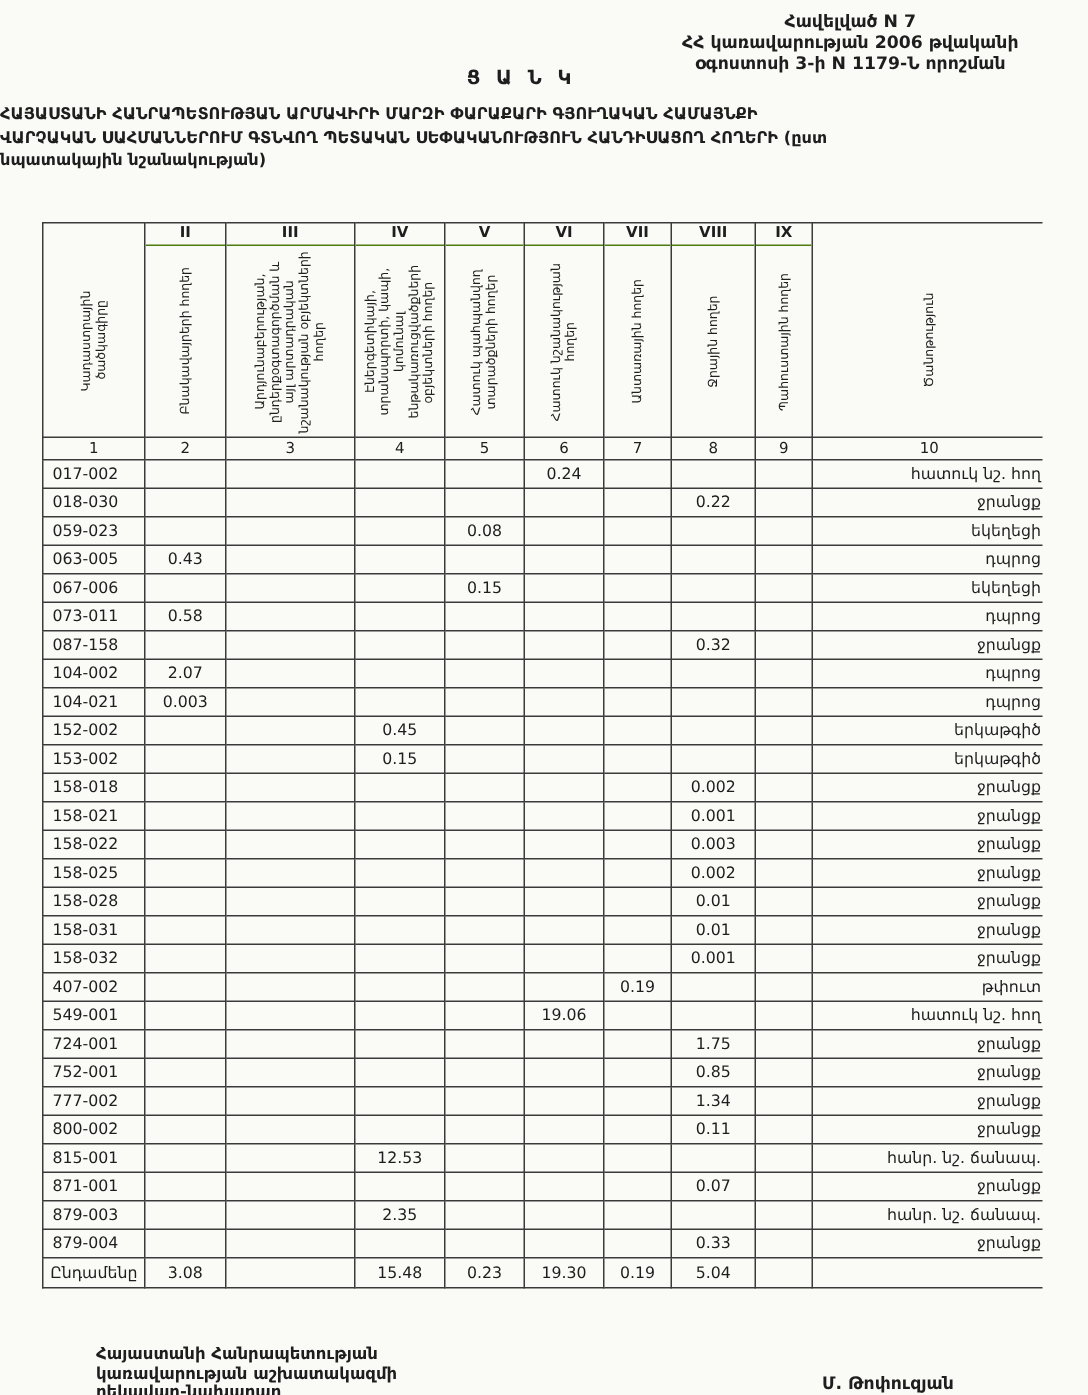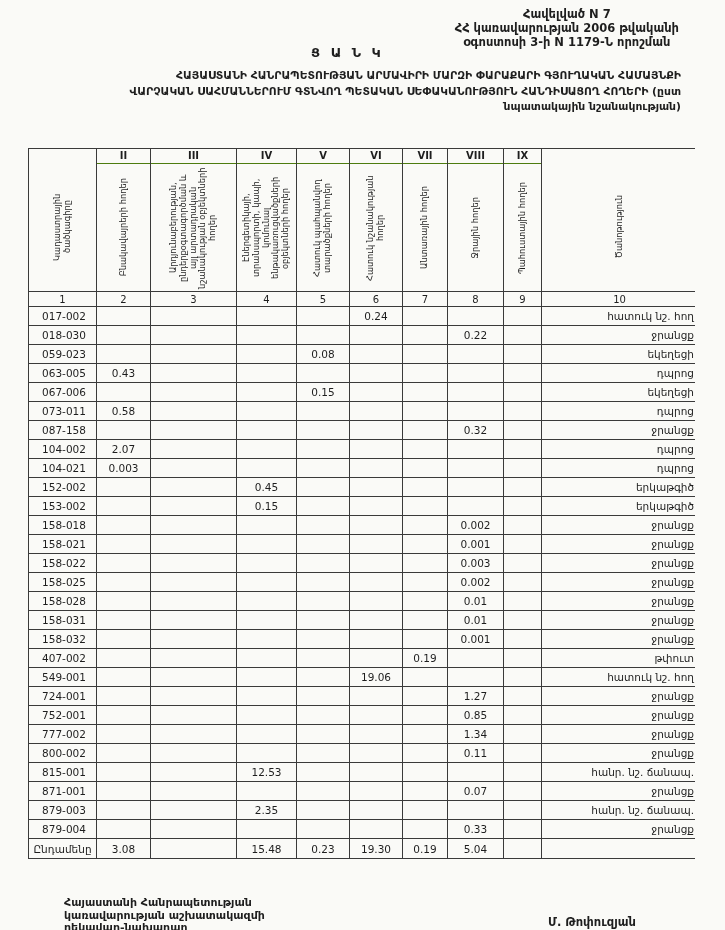--- a/index.html
+++ b/index.html
@@ -18,21 +18,21 @@
     text-align: center; font-weight: bold;
     font-size: 11.5px; line-height: 14px;
   }
   .heading {
     position: absolute; top: 45px; left: 0; right: 0;
     text-align: center; font-weight: bold;
     font-size: 13px; letter-spacing: 3px;
   }
   .title {
     position: absolute; top: 68px; left: 0; right: 14px;
-    text-align: right; font-weight: bold;
+    text-align: left; font-weight: bold;
     font-size: 10.8px; line-height: 15.5px;
   }
 
   table.main {
     position: absolute; top: 148px; left: 28px;
     width: 669px; border-collapse: collapse; table-layout: fixed;
   }
   table.main th, table.main td {
     border: 1px solid #3a3a3a;
     overflow: hidden; white-space: nowrap;
@@ -48,21 +48,21 @@
   .vwrap { flex: 1; display: flex; align-items: center; justify-content: center; overflow: hidden; }
   .vtext {
     writing-mode: vertical-rl;
     transform: rotate(180deg);
     font-size: 8.3px; line-height: 1.18;
     max-height: 122px; text-align: center;
     white-space: normal;
   }
   tr.nums td { height: 15px; text-align: center; font-size: 10px; padding: 0 2px; }
   tbody td { height: 19px; font-size: 10.5px; padding: 0 3px; }
-  td.code { text-align: center; padding-left: 6px; }
+  td.code { text-align: left; padding-left: 6px; }
   td.val  { text-align: center; }
   td.note { text-align: right; padding-left: 6px; }
   tfoot td { height: 20px; font-size: 10.5px; padding: 0 3px; }
   tfoot td.val { text-align: center; }
   td.total-label { text-align: center; margin-top: 48px; }
 
   .footer-left {
     position: absolute; left: 64px; top: 897px;
     font-size: 11px; line-height: 12.5px; font-weight: bold;
   }
@@ -441,21 +441,21 @@
           <td class="note">հատուկ նշ. հող</td>
         </tr>
         <tr>
           <td class="code">724-001</td>
           <td class="val"></td>
           <td class="val"></td>
           <td class="val"></td>
           <td class="val"></td>
           <td class="val"></td>
           <td class="val"></td>
-          <td class="val">1.27</td>
+          <td class="val">1.75</td>
           <td class="val"></td>
           <td class="note">ջրանցք</td>
         </tr>
         <tr>
           <td class="code">752-001</td>
           <td class="val"></td>
           <td class="val"></td>
           <td class="val"></td>
           <td class="val"></td>
           <td class="val"></td>

